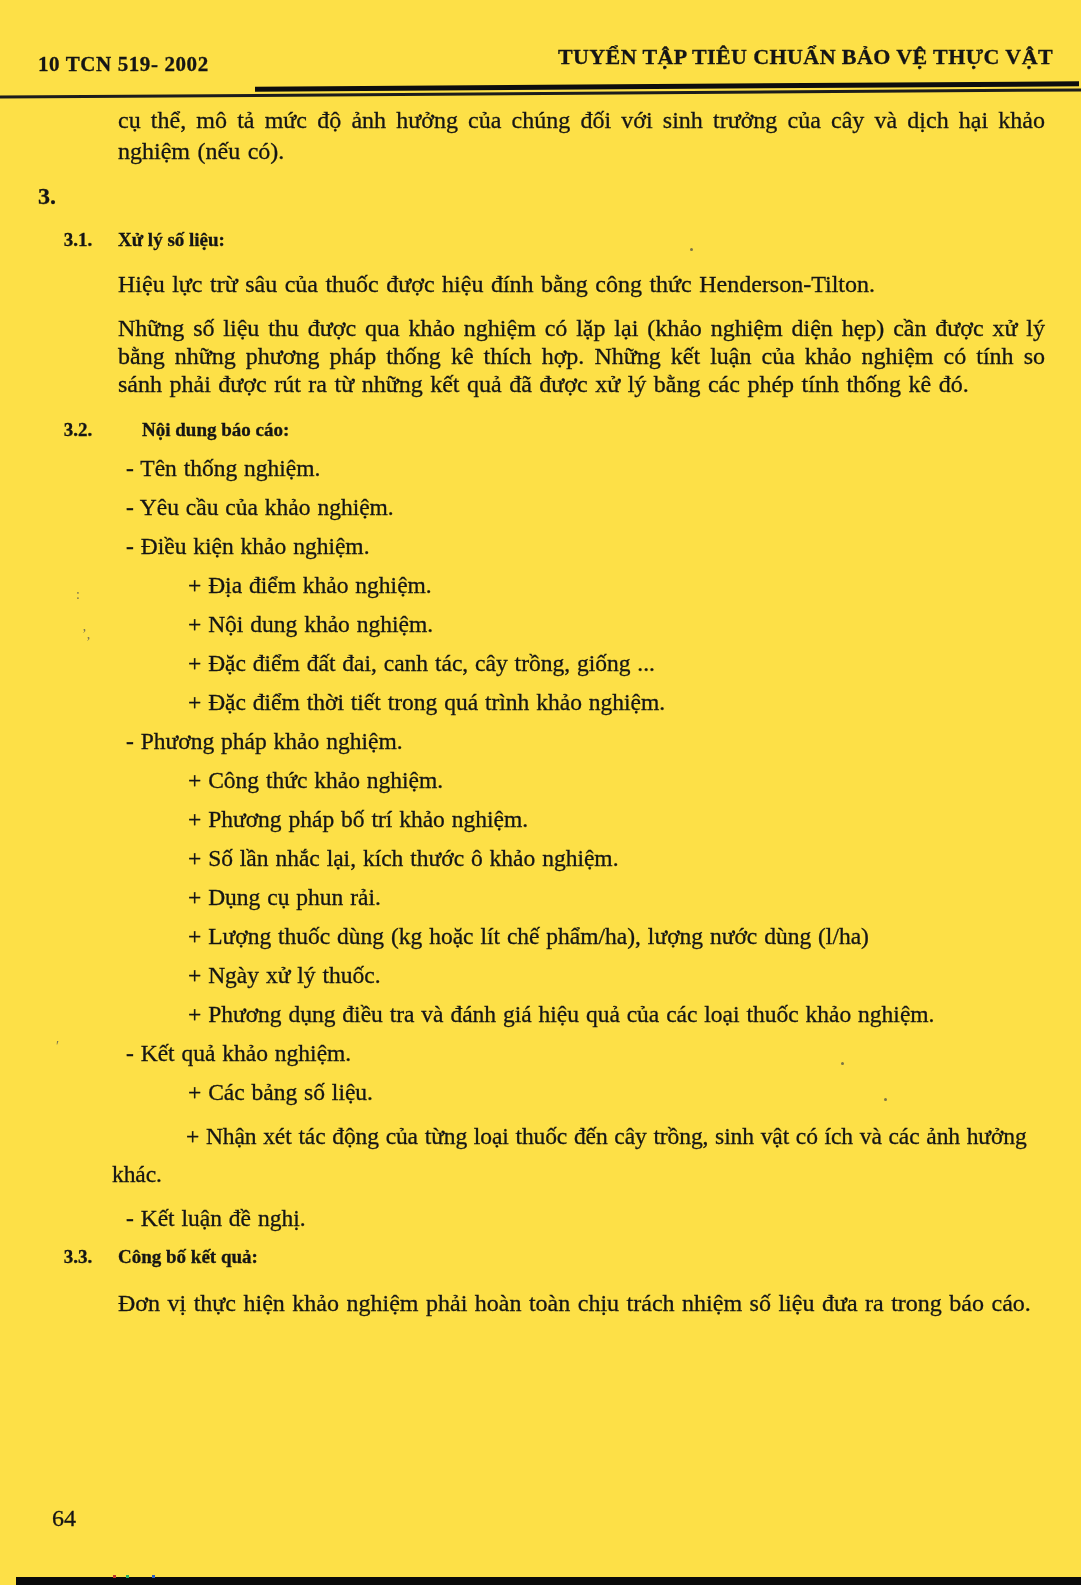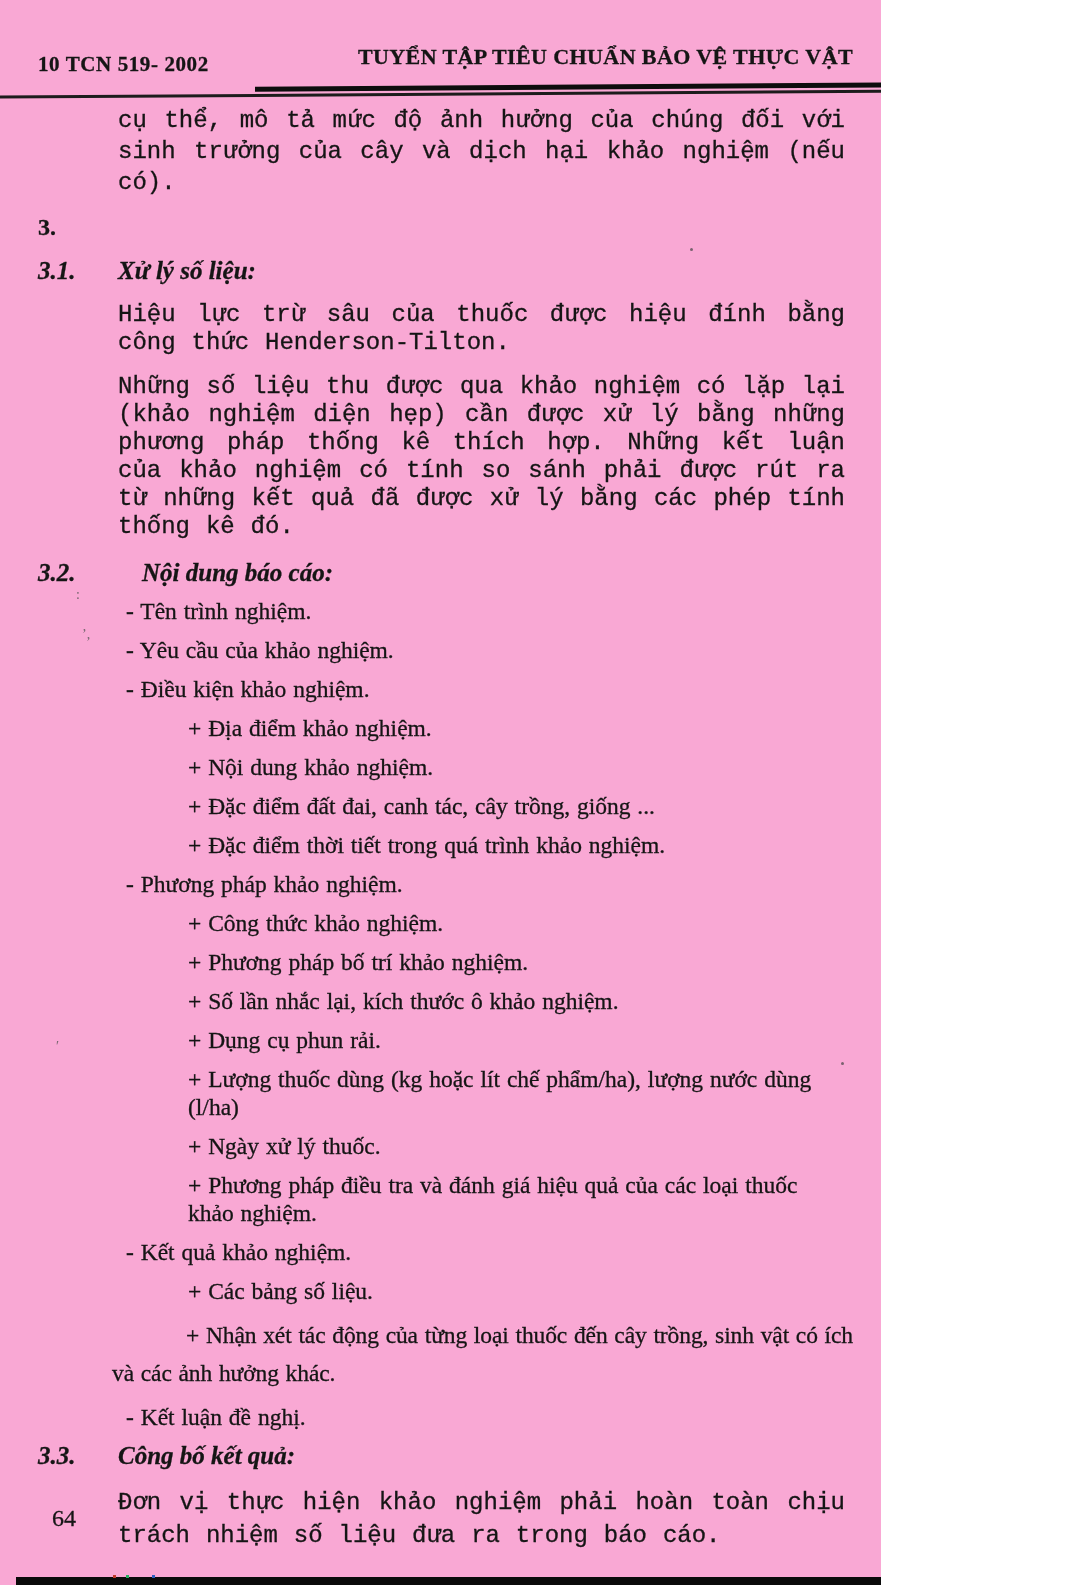--- a/index.html
+++ b/index.html
@@ -1,19 +1,19 @@
 <!DOCTYPE html>
 <html lang="vi"><head>
 <meta charset="utf-8">
 <style>
   html,body { margin:0; padding:0; background:#ffffff; }
   .page {
     position:relative;
-    width:881px; height:1585px;
-    background:#f9a8d4;
+    width:1081px; height:1585px;
+    background:#fde047;
     overflow:hidden;
     font-family:"Liberation Serif","DejaVu Serif",serif;
     color:#151515;
     -webkit-text-stroke:0.3px;
   }
 
   
   .hdr-left {
     position:absolute; left:38px; top:52px;
     font-size:21px; font-weight:700; letter-spacing:0.6px;
@@ -32,38 +32,38 @@
     position:absolute; left:255px; top:84px; width:824px; height:5px;
     background:#0d0d0d; transform:rotate(-0.38deg);
   }
 
   
   .content { margin:105px 36px 0 38px; }
 
   .para {
     margin:16px 0 0 80px;
     font-size:24px; line-height:31px;
-    text-align:justify; word-spacing:1.5px;font-family:Liberation Mono, monospace;
+    text-align:justify; word-spacing:1.5px;
   }
   .para.tight { line-height:28px; }
   .para.loose { line-height:33px; }
 
   .intro       { margin-bottom:16px; }
   .mb-sec3     { margin-bottom:16px; }
   .mb-sec31    { margin-bottom:13px; }
   .mb-p1       { margin-bottom:14px; }
   .mb-p2       { margin-bottom:18px; }
   .mb-sec32    { margin-bottom:10px;gap:24px; }
   .mb-sec33    { margin-bottom:9px; }
   .mb-p3       { margin-bottom:9px; }
 
   .sec { display:flex; align-items:baseline; }
   .sec .num { flex:0 0 80px; width:80px; font-weight:700; font-size:24px; }
   .sec .ttl { font-weight:700; font-size:24px; line-height:30px; }
-  .sec.italic .num, .sec.italic .ttl { font-style:italic; font-size:25px; line-height:28px; }
+  .sec.italic .num, .sec.italic .ttl { font-size:19px; line-height:28px;text-align:center; }
 
   .item {
     margin:0 0 11px 88px;
     font-size:23.5px; line-height:28px;
     word-spacing:1px;
   }
   .item.plus { margin-left:150px; }
   .item.wrap {
     margin-left:74px; margin-right:-26px;
     text-indent:74px; line-height:38px;
@@ -114,35 +114,35 @@
     </div>
 
     <p class="para tight mb-p1">Hiệu lực trừ sâu của thuốc được hiệu đính bằng công thức Henderson-Tilton.</p>
     <p class="para tight mb-p2">Những số liệu thu được qua khảo nghiệm có lặp lại (khảo nghiệm diện hẹp) cần được xử lý bằng những phương pháp thống kê thích hợp. Những kết luận của khảo nghiệm có tính so sánh phải được rút ra từ những kết quả đã được xử lý bằng các phép tính thống kê đó.</p>
 
     <div class="sec italic mb-sec32">
       <span class="num">3.2.</span>
       <span class="ttl">Nội dung báo cáo:</span>
     </div>
 
-    <p class="item dash">- Tên trình nghiệm.</p>
+    <p class="item dash">- Tên thống nghiệm.</p>
     <p class="item dash">- Yêu cầu của khảo nghiệm.</p>
     <p class="item dash">- Điều kiện khảo nghiệm.</p>
     <p class="item plus">+ Địa điểm khảo nghiệm.</p>
     <p class="item plus">+ Nội dung khảo nghiệm.</p>
     <p class="item plus">+ Đặc điểm đất đai, canh tác, cây trồng, giống ...</p>
     <p class="item plus">+ Đặc điểm thời tiết trong quá trình khảo nghiệm.</p>
     <p class="item dash">- Phương pháp khảo nghiệm.</p>
     <p class="item plus">+ Công thức khảo nghiệm.</p>
     <p class="item plus">+ Phương pháp bố trí khảo nghiệm.</p>
     <p class="item plus">+ Số lần nhắc lại, kích thước ô khảo nghiệm.</p>
     <p class="item plus">+ Dụng cụ phun rải.</p>
     <p class="item plus">+ Lượng thuốc dùng (kg hoặc lít chế phẩm/ha), lượng nước dùng (l/ha)</p>
     <p class="item plus">+ Ngày xử lý thuốc.</p>
-    <p class="item plus">+ Phương pháp điều tra và đánh giá hiệu quả của các loại thuốc khảo nghiệm.</p>
+    <p class="item plus">+ Phương dụng điều tra và đánh giá hiệu quả của các loại thuốc khảo nghiệm.</p>
     <p class="item dash">- Kết quả khảo nghiệm.</p>
     <p class="item plus">+ Các bảng số liệu.</p>
     <p class="item wrap">+ Nhận xét tác động của từng loại thuốc đến cây trồng, sinh vật có ích và các ảnh hưởng khác.</p>
     <p class="item dash">- Kết luận đề nghị.</p>
 
     <div class="sec italic mb-sec33">
       <span class="num">3.3.</span>
       <span class="ttl">Công bố kết quả:</span>
     </div>
 

